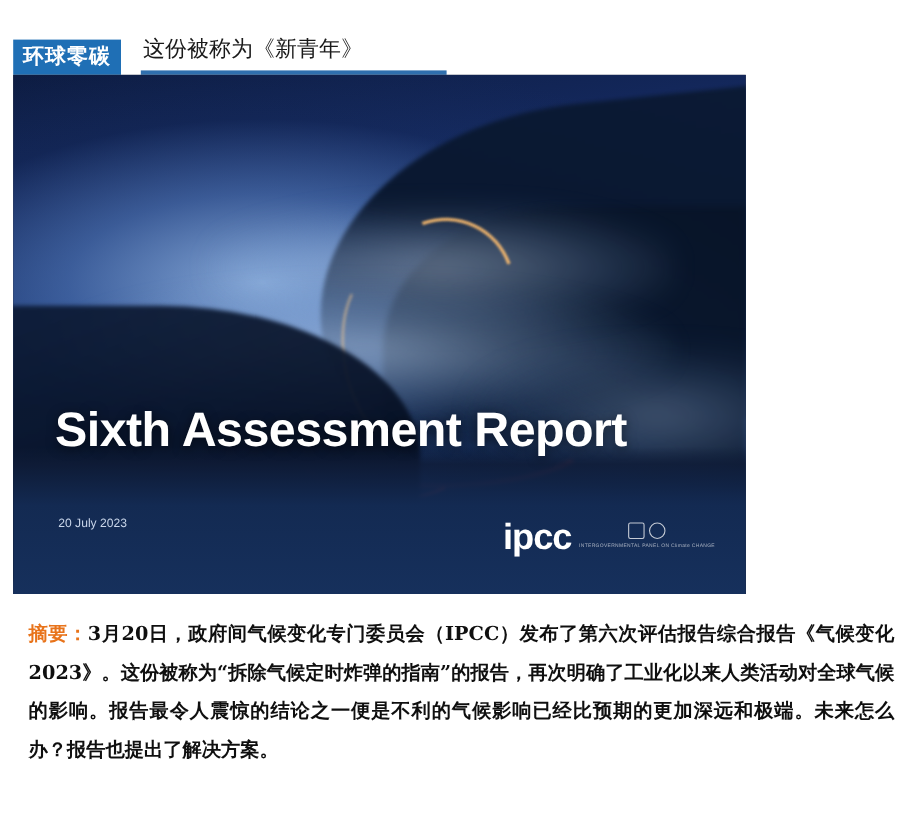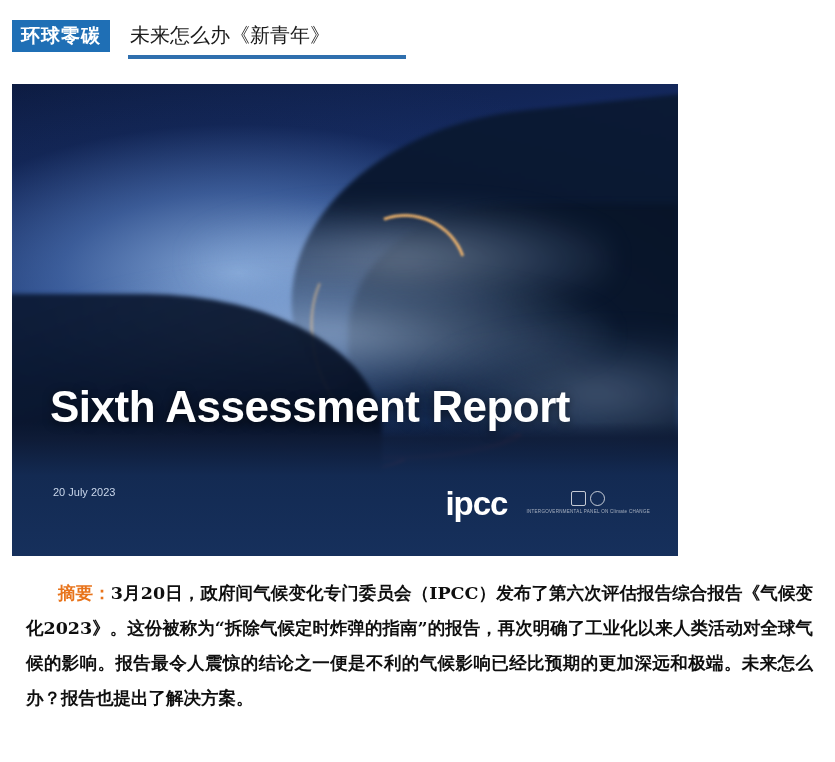--- a/index.html
+++ b/index.html
@@ -16,23 +16,23 @@
   .page {
     position: relative;
     width: 835px;
     height: 762px;
     background: #ffffff;
   }
 
   
   .header {
     position: relative;
-    height: 84px;
+    height: 68px;
     display: flex;
-    align-items: flex-start;
+    align-items: flex-end;
     padding-top: 20px;
     box-sizing: border-box;
   }
   .brand-badge {
     margin-left: 12px;
     background: #1f6fb5;
     color: #ffffff;
     font-size: 19px;
     font-weight: bold;
     letter-spacing: 1px;
@@ -211,21 +211,21 @@
     color: #c9d6ea;
     font-size: 11px;
     line-height: 1;
   }
   .ipcc-logo {
     position: absolute;
     right: 28px;
     bottom: 37px;
     display: flex;
     align-items: flex-end;
-    gap: 19px;
+    gap: 7px;
   }
   .ipcc-word {
     color: #ffffff;
     font-size: 33px;
     font-weight: bold;
     letter-spacing: -1px;
     line-height: 0.9;
   }
   .ipcc-marks {
     display: flex;
@@ -262,32 +262,31 @@
     font-family: "DejaVu Serif", "Liberation Serif", serif;
     font-size: 17.5px;
     line-height: 2.0;
     color: #0f0f0f;
     text-align: justify;
     font-weight: bold;
   }
   .abstract-label {
     color: #e8731a;
     font-weight: bold;
-    margin-left: 32px;
   }
 </style>
 </head>
 <body>
 
 <div class="page">
 
   <div class="header">
     <div class="brand-badge">环球零碳</div>
     <div class="header-title-wrap">
-      <div class="header-title">未来怎么办《新青年》</div>
+      <div class="header-title">这份被称为《新青年》</div>
       <div class="header-underline"></div>
     </div>
   </div>
 
   <div class="hero">
     <div class="hero-sky"></div>
     <div class="ridge-right"></div>
     <div class="ridge-right2"></div>
     <div class="fog2"></div>
     <div class="fog1"></div>

